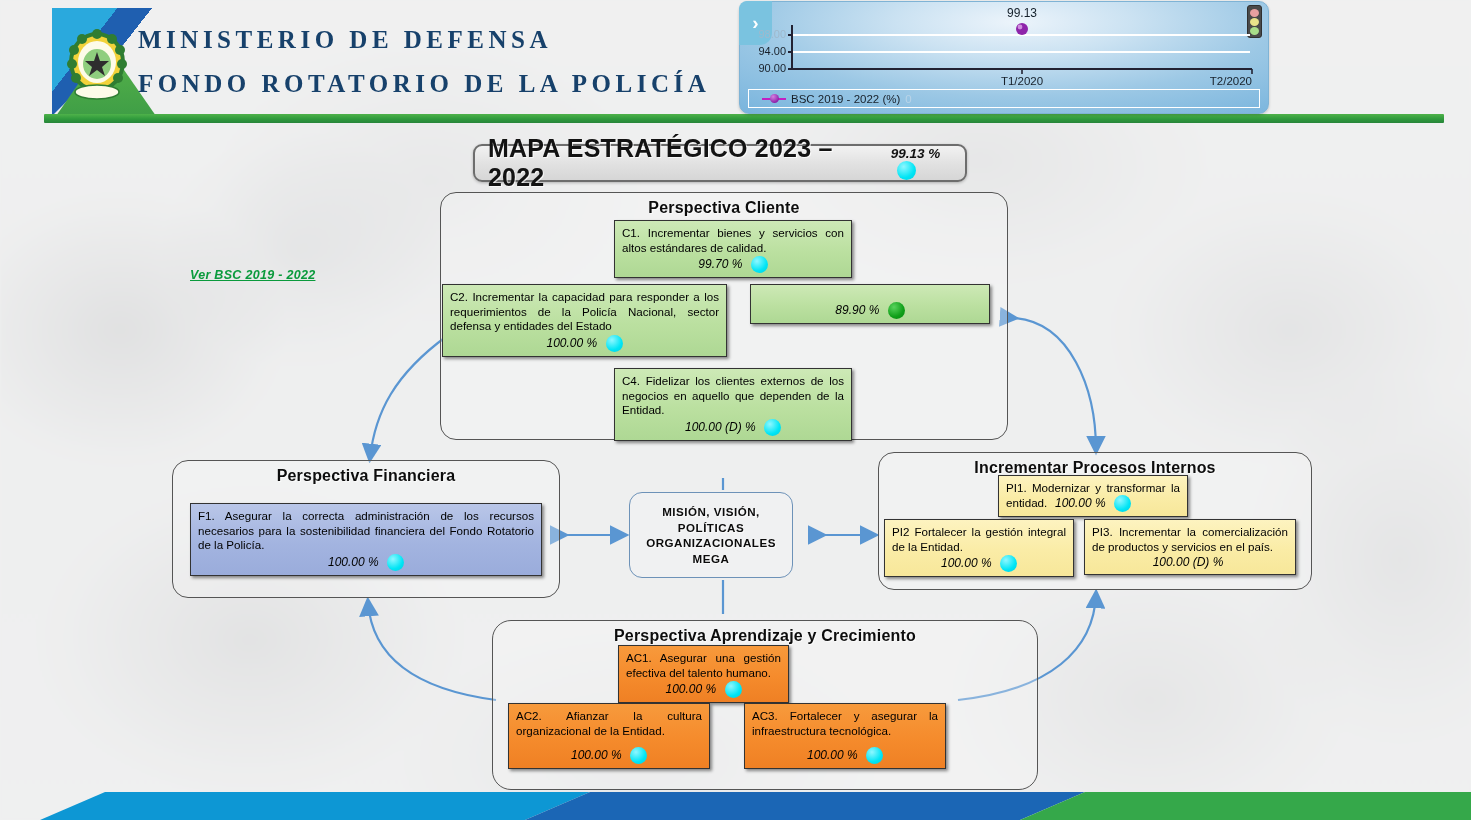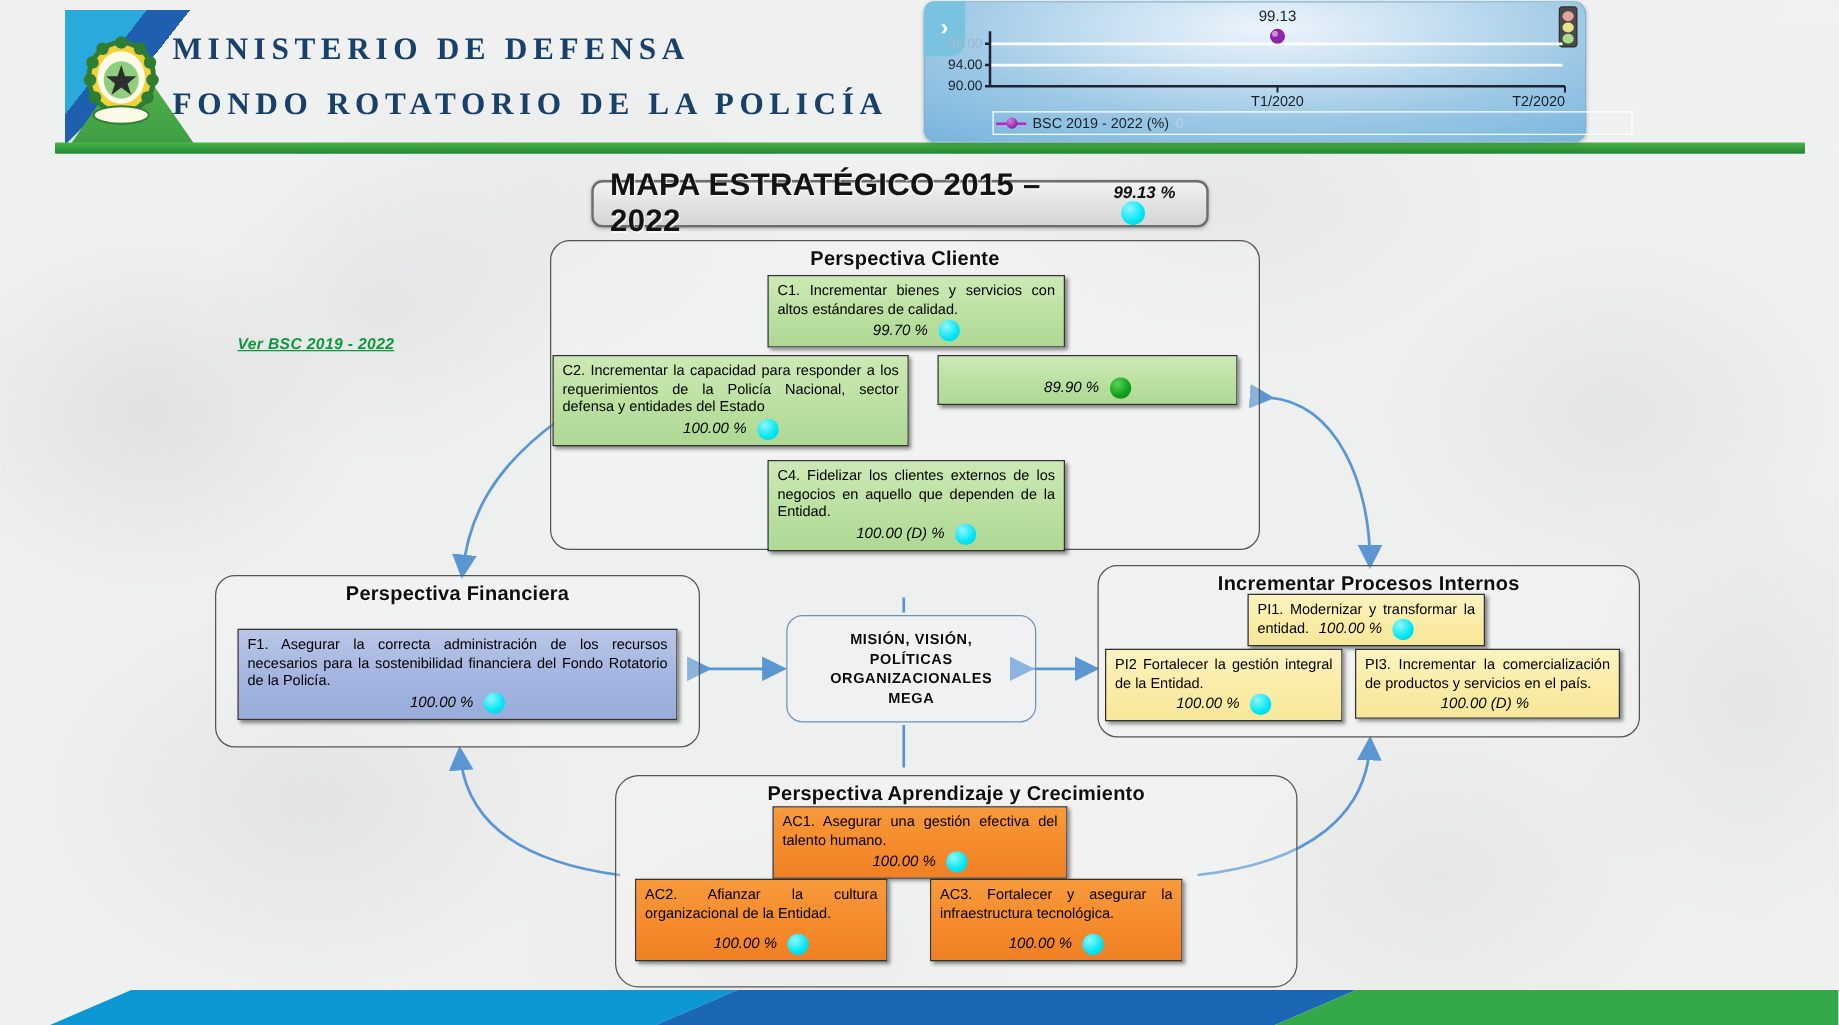--- a/index.html
+++ b/index.html
@@ -101,22 +101,22 @@
     border: 1px solid #2f2f2f;
     border-radius: 3px;
     display: flex; flex-direction: column; align-items: center;
     justify-content: space-around; padding: 2px 0;
   }
   .tl-lamp { width: 9px; height: 8px; border-radius: 50%; }
   #chart-plot { position: absolute; left: 10px; top: 5px; width: 508px; height: 80px; }
   #chart-legend {
     position: absolute; left: 8px; bottom: 5px; width: 512px; height: 19px;
     border: 1px solid #ffffff;
-    display: flex; align-items: center; gap: 5px; padding-left: 2px;
-    font-size: 11.5px; color: #18202a; margin-left: 46px;
+    display: flex; align-items: center; gap: 5px; padding-left: 13px;
+    font-size: 11.5px; color: #18202a;
   }
   .legend-marker { display: inline-block; width: 24px; height: 10px; position: relative; }
   .legend-marker::before {
     content: ''; position: absolute; left: 0; top: 4px; width: 24px; height: 2px; background: #c21fc2;
   }
   .legend-marker::after {
     content: ''; position: absolute; left: 8px; top: 0; width: 9px; height: 9px;
     border-radius: 50%; background: radial-gradient(circle at 35% 30%, #d47fe0, #8e24aa 70%);
   }
   .legend-count { color: #b9d4e8; }
@@ -184,21 +184,21 @@
   .obj-orange { background: linear-gradient(180deg, #f79a3c 0%, #f58b2c 55%, #ef8024 100%); }
   .obj-score {
     display: block; text-align: center;
     font-size: 12px; font-weight: normal; font-style: italic;
     margin-top: 1px; white-space: nowrap;
   }
   .obj-score .dot { width: 17px; height: 17px; margin-left: 5px; }
 
   
   #mega-box {
-    position: absolute; left: 629px; top: 492px; width: 200px; height: 86px;
+    position: absolute; left: 629px; top: 492px; width: 164px; height: 86px;
     border: 1.6px solid #6d92b8;
     border-radius: 13px;
     background: rgba(246,247,248,.32);
     display: flex; align-items: center; justify-content: center;
     z-index: 5;
   }
   #mega-text {
     text-align: center; font-size: 11.6px; font-weight: bold;
     line-height: 15.5px; color: #0b0b0b; letter-spacing: .5px;
     text-shadow: 1px 1px 1px rgba(255,255,255,.85);
@@ -315,21 +315,21 @@
     <path d="M958,700 C1050,690 1094,650 1096,594" stroke="#5a96d2" stroke-width="2.2" fill="none" marker-end="url(#ah)"></path>
 
     <line x1="564" y1="535" x2="624" y2="535" stroke="#5a96d2" stroke-width="2.2" marker-start="url(#ah)" marker-end="url(#ah)"></line>
     <line x1="822" y1="535" x2="874" y2="535" stroke="#5a96d2" stroke-width="2.2" marker-start="url(#ah)" marker-end="url(#ah)"></line>
 
     <line x1="723" y1="478" x2="723" y2="490" stroke="#5a96d2" stroke-width="2.2"></line>
     <line x1="723" y1="580" x2="723" y2="614" stroke="#5a96d2" stroke-width="2.2"></line>
   </svg>
 
   <div id="map-title">
-    <span id="map-title-text">MAPA ESTRATÉGICO 2015 – 2022</span>
+    <span id="map-title-text">MAPA ESTRATÉGICO 2023 – 2022</span>
     <span class="title-score">
       <span>99.13</span>
       <span>%</span>
       <span class="dot dot-cyan"></span>
     </span>
   </div>
 
   <a id="ver-bsc">Ver BSC 2019 - 2022</a>
 
   <div class="panel" id="panel-cliente">
@@ -420,21 +420,21 @@
       <span>100.00</span>
       <span>(D)</span>
       <span>%</span>
     </span>
   </div>
 
   <div class="panel" id="panel-aprend">
     <div class="panel-title">Perspectiva Aprendizaje y Crecimiento</div>
   </div>
 
-  <div class="obj obj-orange" style="left:618px; top:645px; width:236px;">
+  <div class="obj obj-orange" style="left:618px; top:645px; width:171px;">
     <span>AC1. Asegurar  una  gestión  efectiva del talento humano.</span>
     <span class="obj-score">
       <span>100.00</span>
       <span>%</span>
       <span class="dot dot-cyan"></span>
     </span>
   </div>
 
   <div class="obj obj-orange" style="left:508px; top:703px; width:202px;">
     <span>AC2.    Afianzar    la    cultura organizacional de la Entidad.</span>

